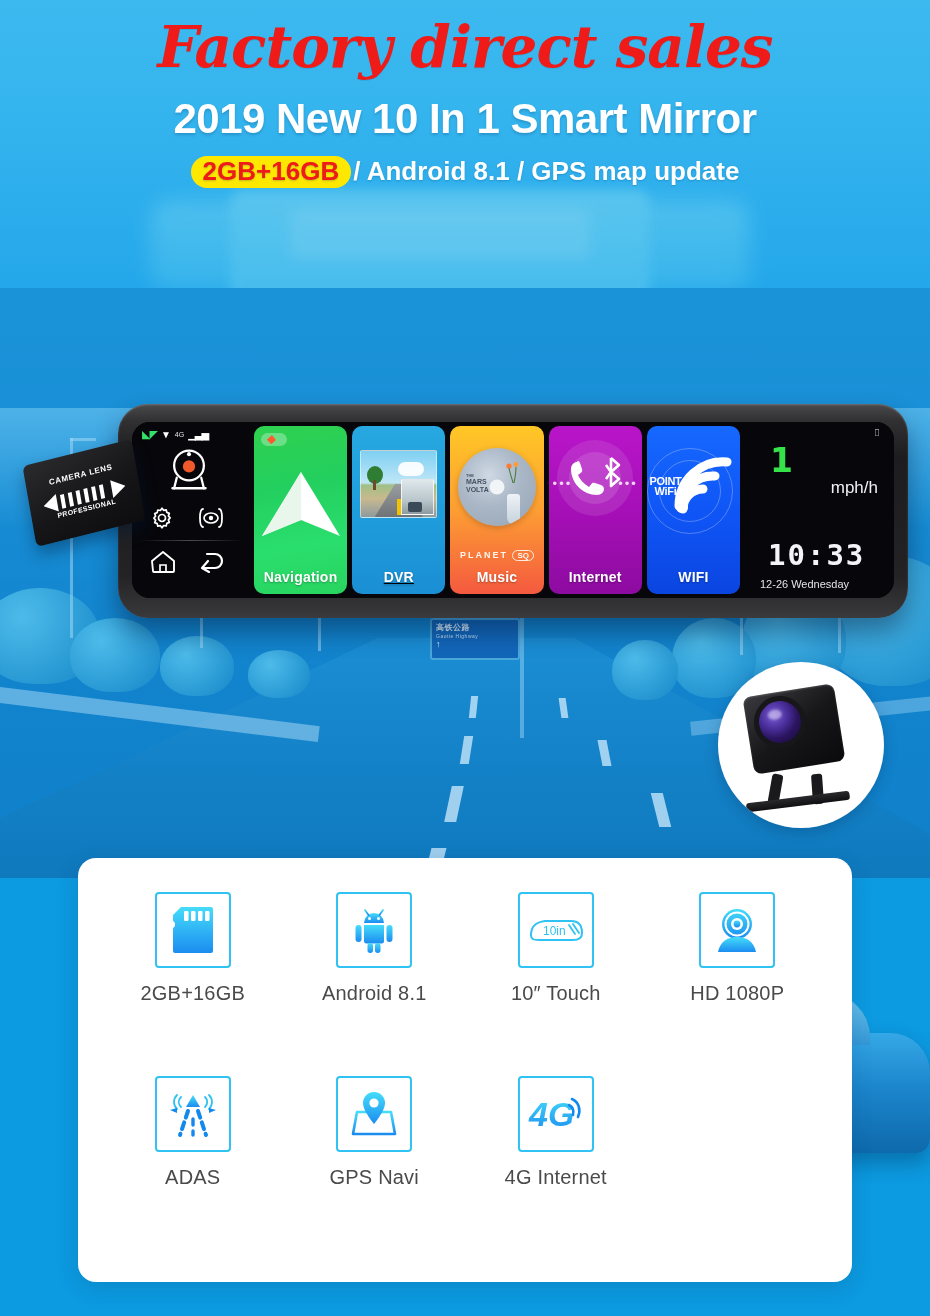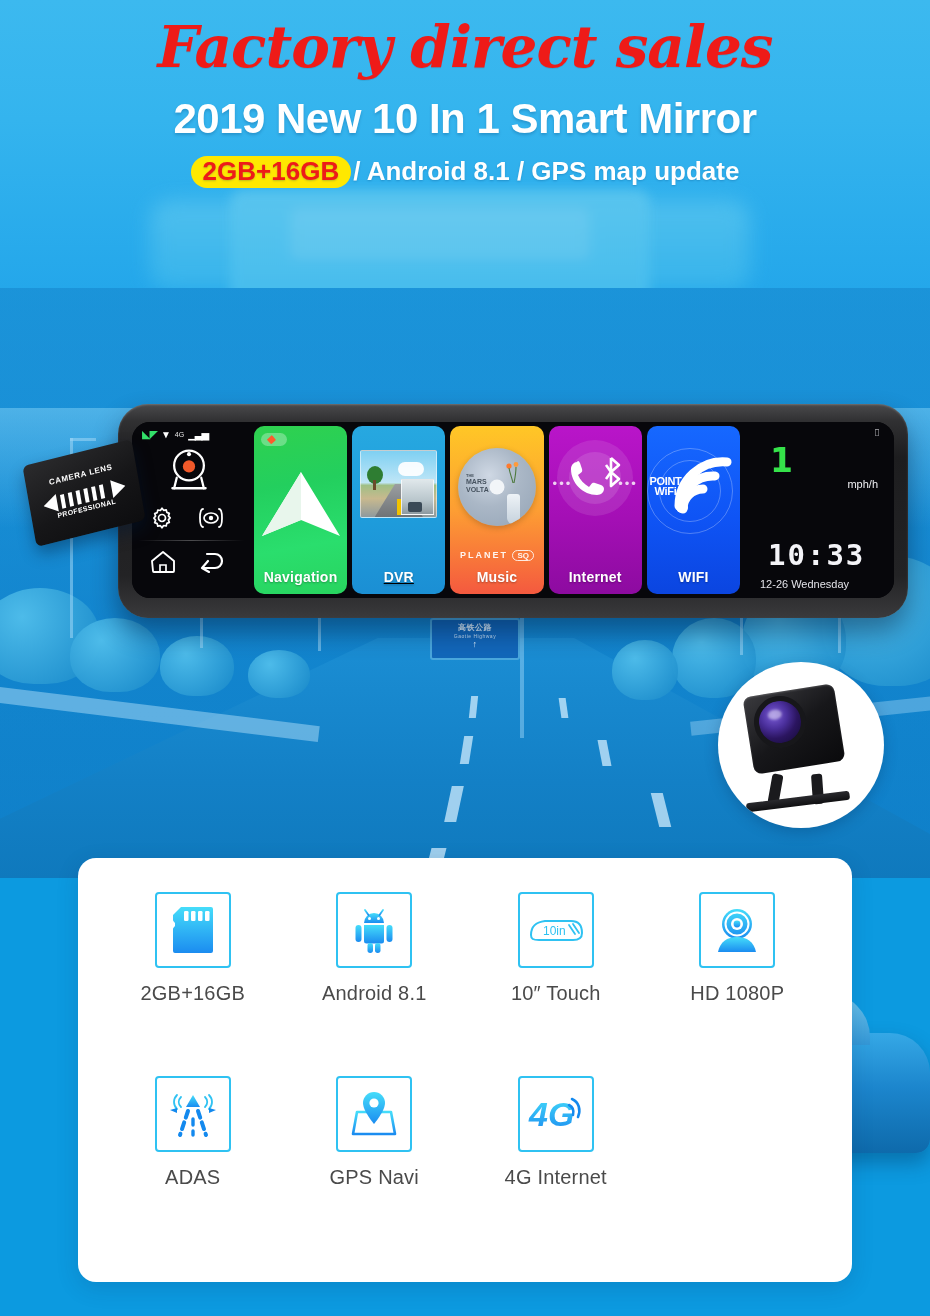--- a/index.html
+++ b/index.html
@@ -65,21 +65,21 @@
   .tree{position:absolute;border-radius:50% 50% 45% 45%;
     background:radial-gradient(circle at 35% 30%, rgba(80,190,235,.95), rgba(22,135,200,.95));}
   .pole{position:absolute;background:rgba(160,215,245,.55);width:3px;}
   .pole:after{content:"";position:absolute;left:0;top:0;width:26px;height:3px;
     background:rgba(160,215,245,.55);}
 
   .signboard{
     position:absolute;left:430px;top:330px;width:90px;height:42px;
     background:#1267ba;border:2px solid #4aa7dd;border-radius:3px;
     color:#dff1ff;font-size:7px;line-height:1.25;padding:3px 4px;box-sizing:border-box;
-    text-align:center;letter-spacing:.5px;
+    text-align:left;letter-spacing:.5px;
   }
   .signboard .s-cn{font-size:8px;font-weight:bold;}
   .signboard .s-en{font-size:5px;opacity:.85;}
   .signboard .s-arrow{font-size:9px;}
   .sign-post{position:absolute;left:520px;top:330px;width:4px;height:120px;background:rgba(150,210,245,.5);}
 
   .car{position:absolute;border-radius:12px 16px 7px 7px;}
   .car-a{left:330px;top:745px;width:150px;height:78px;
     background:linear-gradient(180deg,#2f9fe0 0%,#1d79c0 55%,#135f9e 100%);
     box-shadow:0 6px 14px rgba(0,40,80,.35);}
@@ -213,21 +213,21 @@
   .wifi-ring{position:absolute;border:1px solid rgba(255,255,255,.28);border-radius:50%;}
   .pointwifi{position:absolute;left:6px;top:24px;color:#fff;font-size:11px;font-weight:bold;
     line-height:.95;letter-spacing:-.3px;text-align:center;}
 
   .screen-right{
     width:150px;height:100%;background:#07070b;position:relative;flex:0 0 auto;
   }
   .lock-ico{position:absolute;right:14px;top:5px;color:#e9e9ef;font-size:10px;}
   .spd-val{position:absolute;left:26px;top:22px;color:#35e24a;font-size:33px;font-weight:bold;
     line-height:1;font-family:"DejaVu Sans", sans-serif;}
-  .spd-unit{position:absolute;right:16px;top:56px;color:#f0f0f4;font-size:11px;}
+  .spd-unit{position:absolute;right:16px;top:56px;color:#f0f0f4;font-size:17px;}
   .clk{position:absolute;left:24px;bottom:26px;color:#f4f4f8;font-size:29px;font-weight:bold;
     letter-spacing:2px;font-family:"DejaVu Sans Mono", monospace;}
   .clk-date{position:absolute;left:16px;bottom:8px;color:#e2e2e8;font-size:11px;}
 
   
   .lens-tag{
     position:absolute;left:-90px;top:48px;width:112px;height:82px;z-index:29;
     background:linear-gradient(160deg,#2b2b2d 0%,#161618 55%,#0d0d0f 100%);
     border-radius:6px;transform:rotate(-10deg) skewY(-4deg);
     box-shadow:0 8px 16px rgba(0,25,55,.4);

